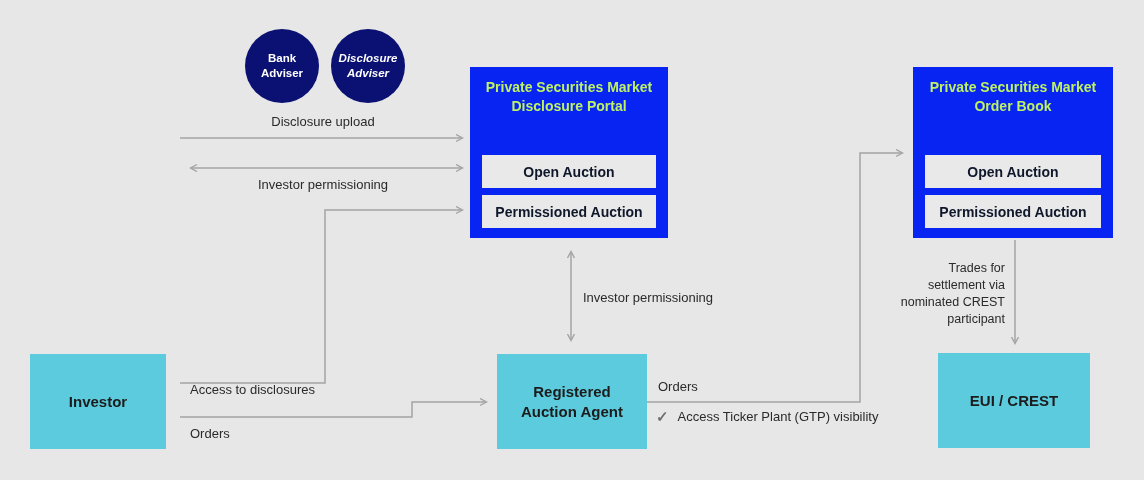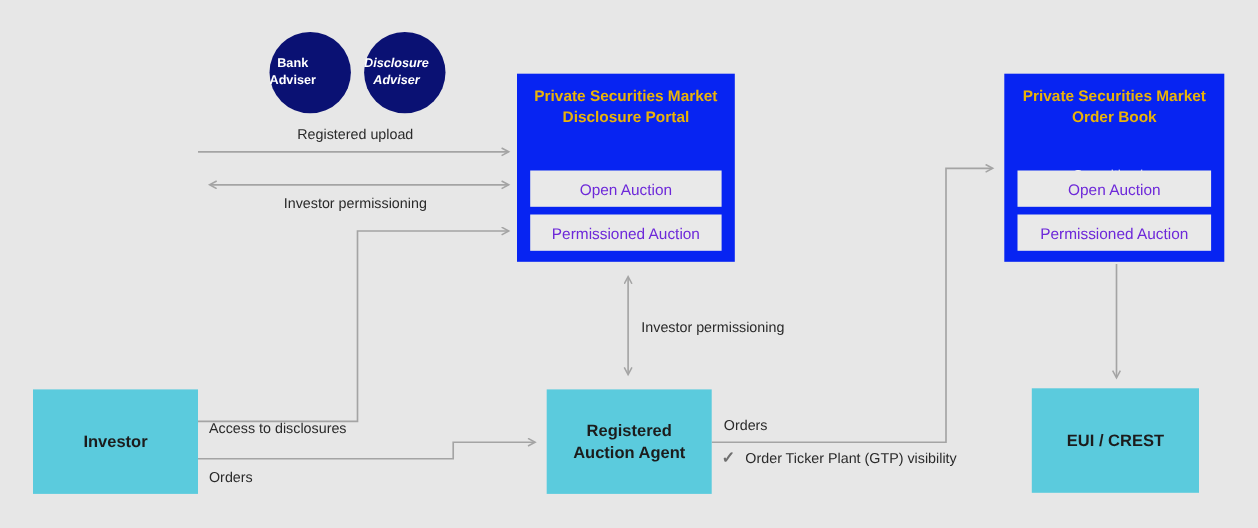--- a/index.html
+++ b/index.html
@@ -14,44 +14,44 @@
     position:absolute; background:#5bcbdd;
     display:flex; align-items:center; justify-content:center;
   }
   .box-label {
     font-size:15px; font-weight:bold; color:#1c1c1c;
     text-align:center; white-space:pre-line; line-height:1.3;
   }
 
   .circle {
     position:absolute; width:74px; height:74px; border-radius:50%;
-    background:#0a1173; display:flex; align-items:center; justify-content:flex-start;
+    background:#0a1173; display:flex; align-items:center; justify-content:center;
   }
   .circle-label {
     color:#ffffff; font-size:11.5px; font-weight:bold;
     text-align:center; white-space:pre-line; line-height:1.3;
   }
 
   .blue-panel {
     position:absolute; background:#0724f2; color:#ffffff;
   }
   .panel-title {
-    font-size:14px; font-weight:bold; color:#eab308; text-align:center;
+    font-size:14px; font-weight:bold; color:#bef264; text-align:center;
     white-space:pre-line; line-height:1.35; margin-top:11px;
   }
   .panel-subtitle {
     font-size:13px; color:#ffffff; text-align:center; position:absolute;
     left:0; right:0; top:57px;margin-top:28px;
   }
   .sub-box {
     position:absolute; left:12px; right:12px; height:33px;
     background:#e9e9e9; display:flex; align-items:center; justify-content:center;
   }
   .sub-box span {
-    color:#6d28d9; font-size:14px; font-weight:normal;
+    color:#0f172a; font-size:14px; font-weight:bold;
   }
 
   .flow-label {
     position:absolute; font-size:13px; color:#2a2a2a; line-height:1.25;
   }
   .centered { text-align:center; }
   .trades-label {
     text-align:right; white-space:pre-line; font-size:12.5px; line-height:17px;
   }
   .check-row { display:flex; align-items:center; gap:9px; }
@@ -81,21 +81,21 @@
 
   <div class="circle" style="left:245px; top:29px;">
     <span class="circle-label">Bank
 Adviser</span>
   </div>
   <div class="circle" style="left:331px; top:29px;font-style:italic;">
     <span class="circle-label">Disclosure
 Adviser</span>
   </div>
 
-  <div class="cyan-box" style="left:30px; top:354px; width:150px; height:95px;">
+  <div class="cyan-box" style="left:30px; top:354px; width:136px; height:95px;">
     <span class="box-label">Investor</span>
   </div>
   <div class="cyan-box" style="left:938px; top:353px; width:152px; height:95px;">
     <span class="box-label">EUI / CREST</span>
   </div>
   <div class="cyan-box" style="left:497px; top:354px; width:150px; height:95px;">
     <span class="box-label">Registered
 Auction Agent</span>
   </div>
 
@@ -115,26 +115,30 @@
 Order Book</div>
     <div class="panel-subtitle">Securities in:</div>
     <div class="sub-box" style="top:88px;">
       <span>Open Auction</span>
     </div>
     <div class="sub-box" style="top:128px;">
       <span>Permissioned Auction</span>
     </div>
   </div>
 
-  <div class="flow-label centered" style="left:180px; top:114px; width:286px;">Registered upload</div>
+  <div class="flow-label centered" style="left:180px; top:114px; width:286px;">Disclosure upload</div>
   <div class="flow-label centered" style="left:180px; top:177px; width:286px;">Investor permissioning</div>
   <div class="flow-label" style="left:190px; top:362px;margin-top:20px;">Access to disclosures</div>
   <div class="flow-label" style="left:190px; top:426px;">Orders</div>
   <div class="flow-label" style="left:583px; top:290px;">Investor permissioning</div>
   <div class="flow-label" style="left:658px; top:379px;">Orders</div>
 
   <div class="flow-label check-row" style="left:656px; top:408px;">
     <span class="check-glyph">✓</span>
-    <span>Order Ticker Plant (GTP) visibility</span>
+    <span>Access Ticker Plant (GTP) visibility</span>
   </div>
 
+  <div class="flow-label trades-label" style="left:866px; top:260px; width:139px;">Trades for
+settlement via
+nominated CREST
+participant</div>
 
 </div>
 
 </body></html>

